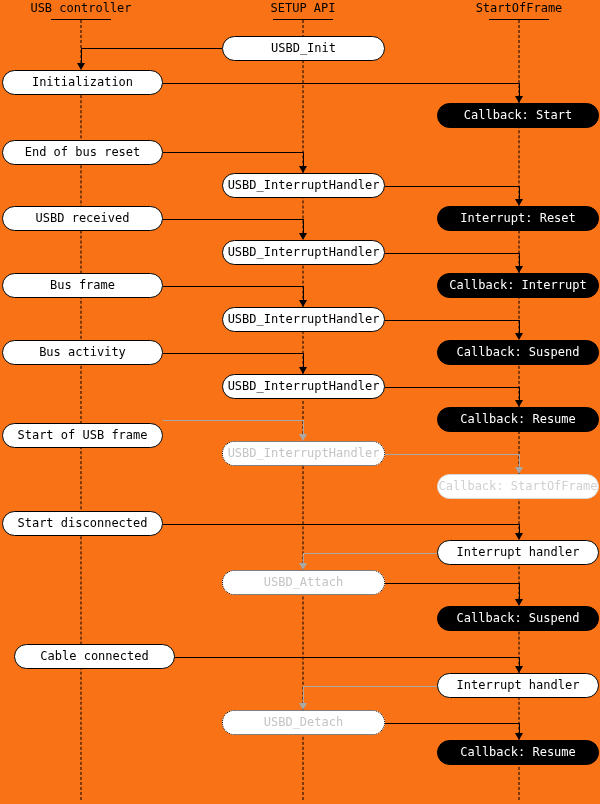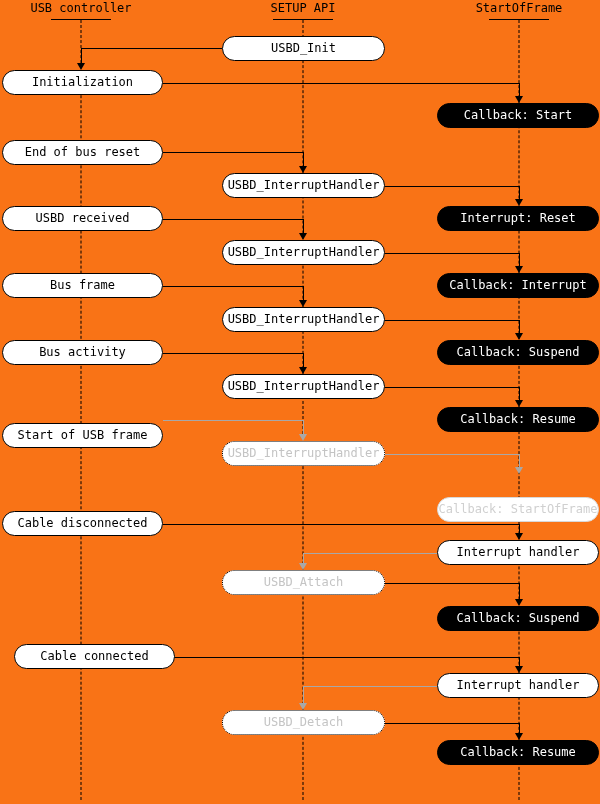--- a/index.html
+++ b/index.html
@@ -214,22 +214,22 @@
       <div class="node plain" style="left: 222px; top: 240px; width: 163px;">USBD_InterruptHandler</div>
       <div class="node filled" style="left: 437px; top: 273px; width: 162px;">Callback: Interrupt</div>
       <div class="node plain" style="left: 2px; top: 273px; width: 161px;">Bus frame</div>
       <div class="node plain" style="left: 222px; top: 307px; width: 163px;">USBD_InterruptHandler</div>
       <div class="node filled" style="left: 437px; top: 340px; width: 162px;">Callback: Suspend</div>
       <div class="node plain" style="left: 2px; top: 340px; width: 161px;">Bus activity</div>
       <div class="node plain" style="left: 222px; top: 374px; width: 163px;">USBD_InterruptHandler</div>
       <div class="node filled" style="left: 437px; top: 407px; width: 162px;">Callback: Resume</div>
       <div class="node plain" style="left: 2px; top: 407px; width: 161px; margin-top: 16px;">Start of USB frame</div>
       <div class="node ghost" style="left: 222px; top: 441px; width: 163px;">USBD_InterruptHandler</div>
-      <div class="node ghost-soft" style="left: 437px; top: 474px; width: 162px; margin-top: 23px;">Callback: StartOfFrame</div>
-      <div class="node plain" style="left: 2px; top: 511px; width: 161px;">Cable disconnected</div>
+      <div class="node ghost-soft" style="left: 437px; top: 474px; width: 162px;">Callback: StartOfFrame</div>
+      <div class="node plain" style="left: 2px; top: 511px; width: 161px;">Start disconnected</div>
       <div class="node plain" style="left: 437px; top: 540px; width: 162px;">Interrupt handler</div>
       <div class="node ghost" style="left: 222px; top: 570px; width: 163px;">USBD_Attach</div>
       <div class="node filled" style="left: 437px; top: 606px; width: 162px;">Callback: Suspend</div>
       <div class="node plain" style="left: 14px; top: 644px; width: 161px;">Cable connected</div>
       <div class="node plain" style="left: 437px; top: 673px; width: 162px;">Interrupt handler</div>
       <div class="node ghost" style="left: 222px; top: 710px; width: 163px;">USBD_Detach</div>
       <div class="node filled" style="left: 437px; top: 740px; width: 162px;">Callback: Resume</div>
     </div>
 </div>
 

